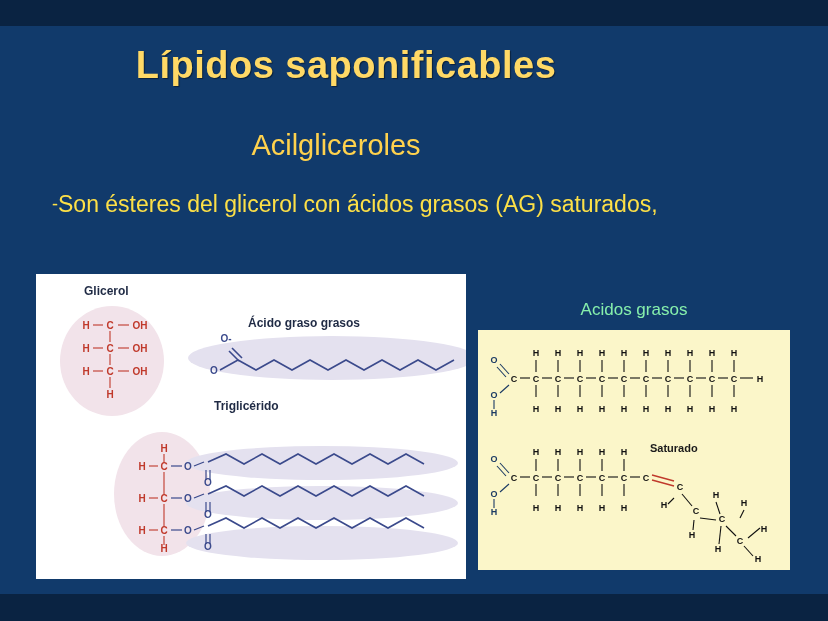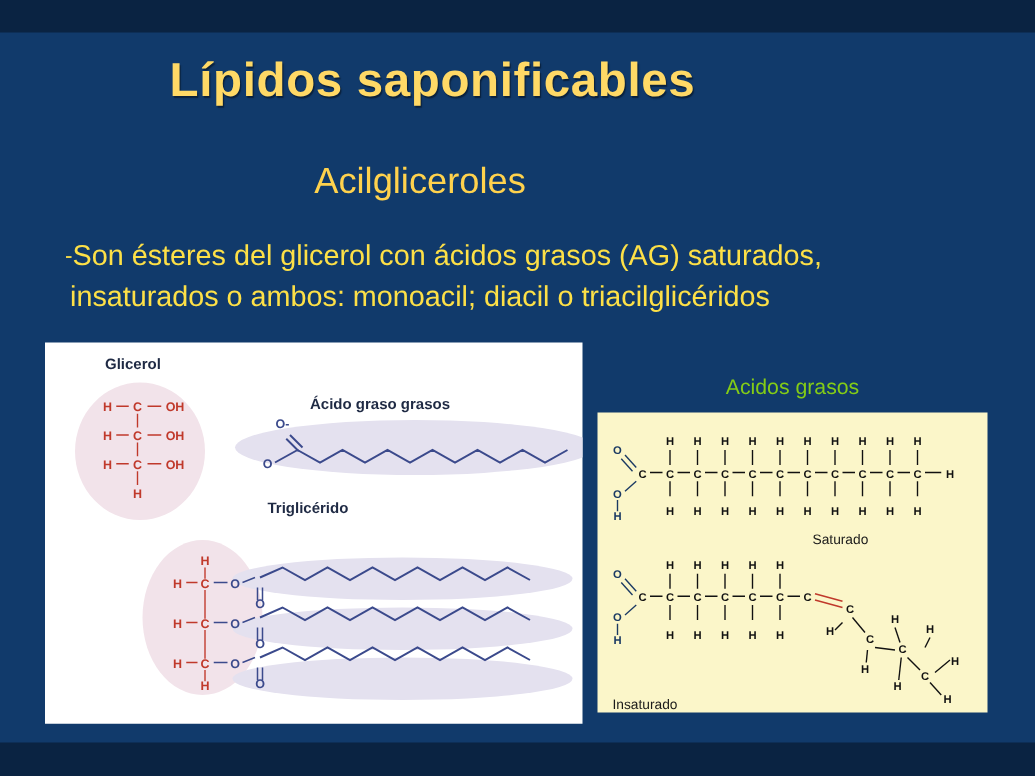--- a/index.html
+++ b/index.html
@@ -118,50 +118,50 @@
     left: 478px;
     top: 330px;
     width: 312px;
     height: 240px;
     background: #fbf6c9;
     overflow: hidden;
   }
   .fig-right .rlbl {
     position: absolute;
     color: #1a1a1a;
-    font-weight: normal;
+    font-weight: bold;
     font-size: 11px;
+    margin-top: 16px;
   }
   .rlbl-sat { left: 172px; top: 96px; }
   .rlbl-insat { left: 12px; top: 228px; }
 
   .caption-right {
     position: absolute;
     left: 478px;
     top: 300px;
     width: 312px;
     text-align: center;
-    color: #84cc16;
+    color: #86efac;
     font-size: 17px;
   }
 </style>
 </head>
 <body>
 
 <div class="slide">
 
   <div class="band-top"></div>
   <div class="band-bottom"></div>
 
   <div class="title">Lípidos saponificables</div>
   <div class="subtitle">Acilgliceroles</div>
 
   <div class="body-text">
     <span class="dash">-</span><span>Son ésteres del glicerol con ácidos grasos (AG) saturados,</span>
-    <span class="body-line2">insaturados o ambos: monoacil; diacil o triacilglicéridos</span>
   </div>
 
   <div class="fig-left">
 
     <div class="blob blob-pink blob-g1"></div>
     <div class="blob blob-fa1"></div>
     <div class="blob blob-pink blob-g2"></div>
     <div class="blob blob-t1"></div>
     <div class="blob blob-t2"></div>
     <div class="blob blob-t3"></div>

